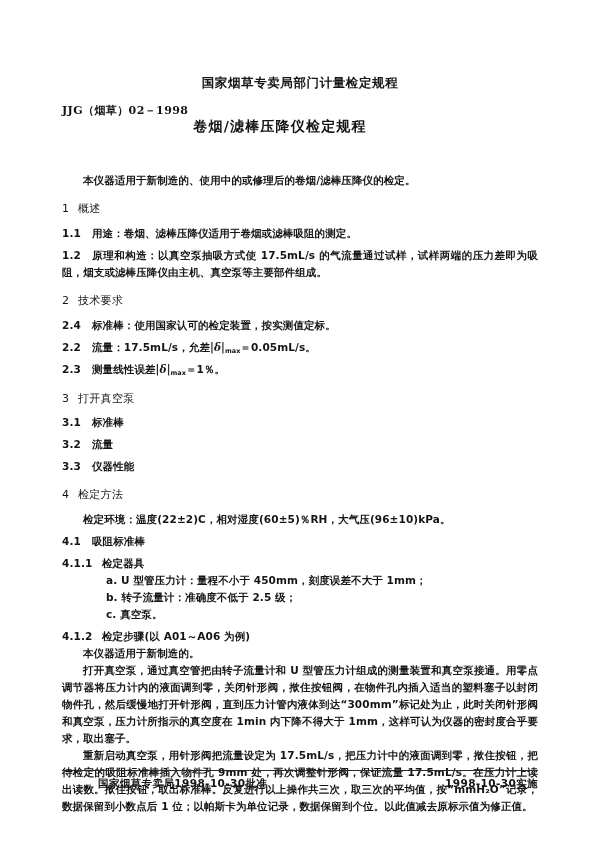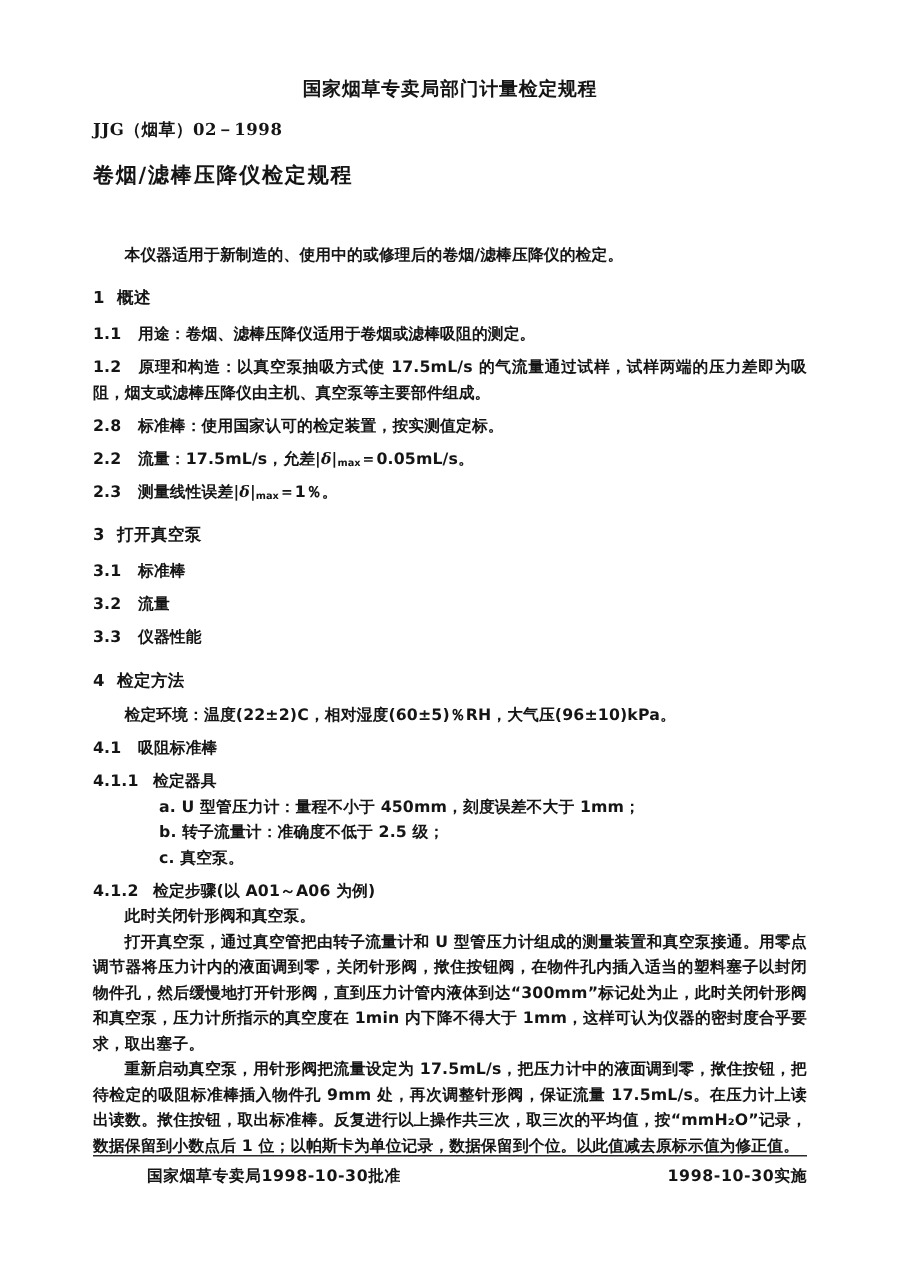--- a/index.html
+++ b/index.html
@@ -24,62 +24,61 @@
   }
   .content {
     position: absolute;
     left: 62px;
     top: 0;
     width: 476px;
   }
 
   
   .doc-header {
-    padding-top: 51px;
+    padding-top: 75px;
   }
   .org-title {
     text-align: center;
     font-size: 12.5px;
     font-weight: bold;
     letter-spacing: 0.6px;
     line-height: 1.2;
   }
   .std-number {
     font-size: 11px;
     font-weight: bold;
     margin-top: 13px;
     letter-spacing: 0.4px;
     font-family: "DejaVu Serif", "Liberation Serif", serif;
   }
   .doc-title {
-    text-align: left;
+    text-align: center;
     font-size: 14px;
     font-weight: bold;
     letter-spacing: 1.2px;
-    margin-top: 14px;
     padding-right: 40px;
   }
 
   
   .body-block {
     margin-top: 36px;
     font-size: 10.5px;
     line-height: 1.62;
     text-align: justify;
   }
   p {
     margin: 0;
   }
   .para {
     text-indent: 2em;
     font-weight: bold;
     letter-spacing: 0.1px;
   }
   .sec-h {
-    font-weight: bold;
+    font-weight: normal;
     font-size: 11px;
     margin-top: 11px;
     margin-bottom: 7px;
     letter-spacing: 0.3px;
   }
   .sec-h .num {
     display: inline-block;
     min-width: 16px;
   }
   .clause {
@@ -154,22 +153,25 @@
       <div class="sec-h">
         <span class="num">1</span><span>概述</span>
       </div>
       <p class="clause hang">
         <span class="num">1.1</span><span>用途：卷烟、滤棒压降仪适用于卷烟或滤棒吸阻的测定。</span>
       </p>
       <p class="clause hang">
         <span class="num">1.2</span><span>原理和构造：以真空泵抽吸方式使 17.5mL/s 的气流量通过试样，试样两端的压力差即为吸阻，烟支或滤棒压降仪由主机、真空泵等主要部件组成。</span>
       </p>
 
-      <p class="clause hang">
-        <span class="num">2.8</span><span>标准棒：使用国家认可的检定装置，按实测值定标。</span>
+      <div class="sec-h">
+        <span class="num">2</span><span>技术要求</span>
+      </div>
+      <p class="clause hang">
+        <span class="num">2.4</span><span>标准棒：使用国家认可的检定装置，按实测值定标。</span>
       </p>
       <p class="clause hang">
         <span class="num">2.2</span><span>流量：17.5mL/s，允差</span><span class="ital">|δ|</span><span class="sub-max">max</span><span>＝0.05mL/s。</span>
       </p>
       <p class="clause hang">
         <span class="num">2.3</span><span>测量线性误差</span><span class="ital">|δ|</span><span class="sub-max">max</span><span>＝1％。</span>
       </p>
 
       <div class="sec-h">
         <span class="num">3</span><span>打开真空泵</span>
@@ -196,21 +198,21 @@
       </p>
 
       <p class="item-abc">a. U 型管压力计：量程不小于 450mm，刻度误差不大于 1mm；</p>
       <p class="item-abc">b. 转子流量计：准确度不低于 2.5 级；</p>
       <p class="item-abc">c. 真空泵。</p>
 
       <p class="clause lvl3 hang">
         <span class="num">4.1.2</span><span>检定步骤(以 A01～A06 为例)</span>
       </p>
 
-      <p class="para">此时关闭针形阀和真空泵。</p>
+      <p class="para">本仪器适用于新制造的。</p>
       <p class="para">打开真空泵，通过真空管把由转子流量计和 U 型管压力计组成的测量装置和真空泵接通。用零点调节器将压力计内的液面调到零，关闭针形阀，揿住按钮阀，在物件孔内插入适当的塑料塞子以封闭物件孔，然后缓慢地打开针形阀，直到压力计管内液体到达“300mm”标记处为止，此时关闭针形阀和真空泵，压力计所指示的真空度在 1min 内下降不得大于 1mm，这样可认为仪器的密封度合乎要求，取出塞子。</p>
       <p class="para">重新启动真空泵，用针形阀把流量设定为 17.5mL/s，把压力计中的液面调到零，揿住按钮，把待检定的吸阻标准棒插入物件孔 9mm 处，再次调整针形阀，保证流量 17.5mL/s。在压力计上读出读数。揿住按钮，取出标准棒。反复进行以上操作共三次，取三次的平均值，按“mmH₂O”记录，数据保留到小数点后 1 位；以帕斯卡为单位记录，数据保留到个位。以此值减去原标示值为修正值。</p>
 
     </div>
   </div>
 
   <div class="footer footer-wrap">
     <div class="footer-rule"></div>
     <div class="footer-row">
       <span>国家烟草专卖局1998-10-30批准</span>

